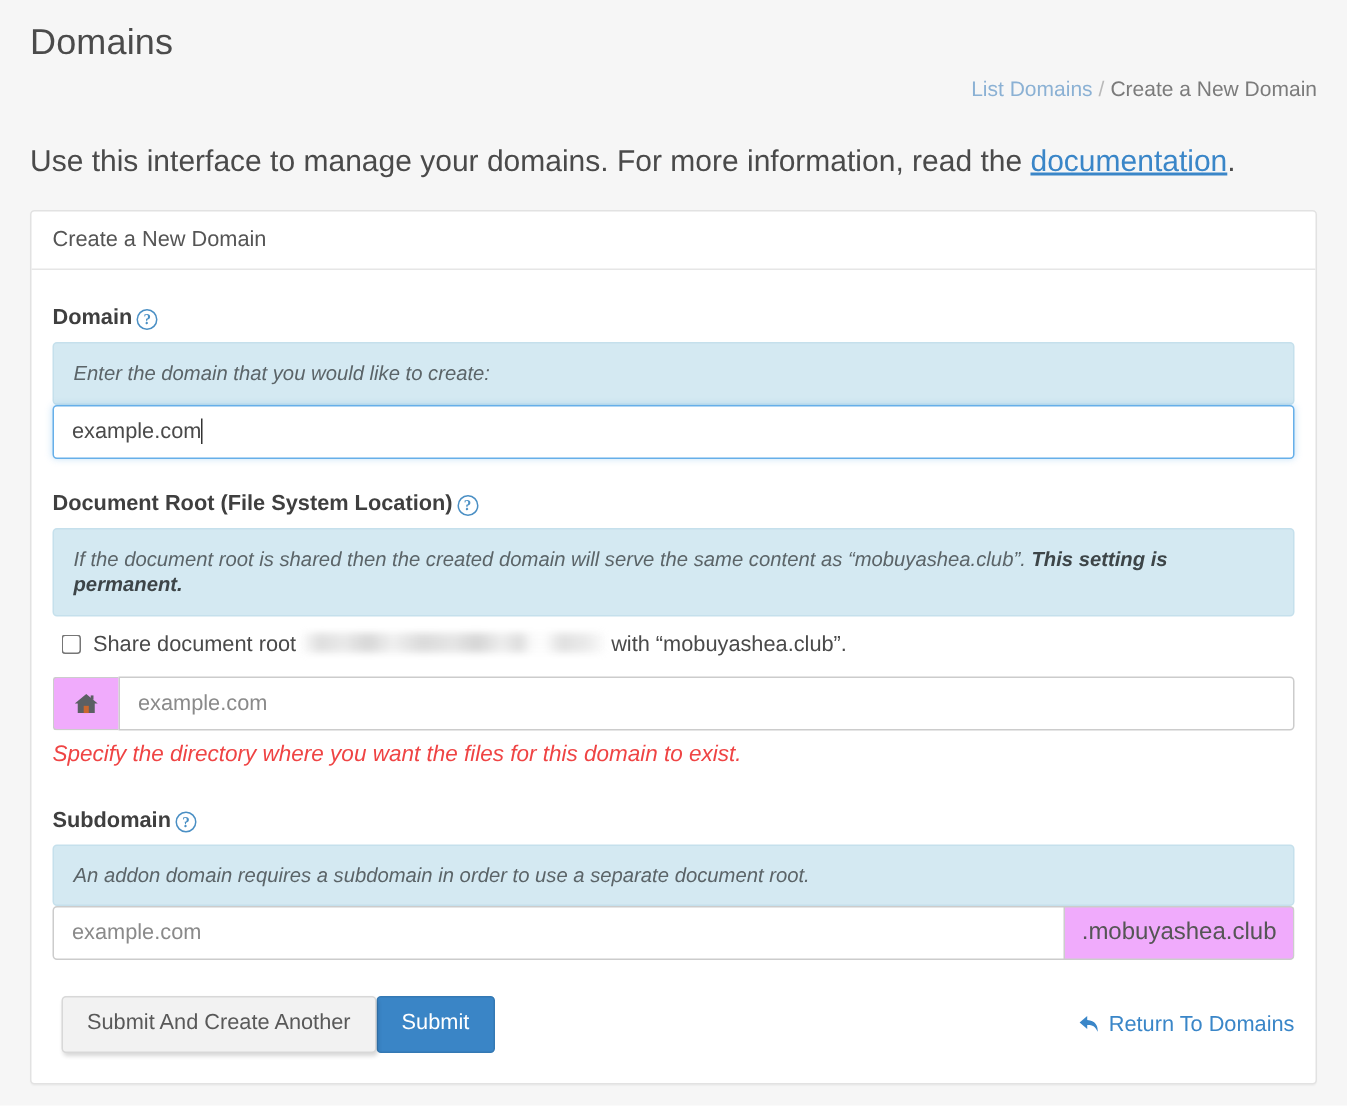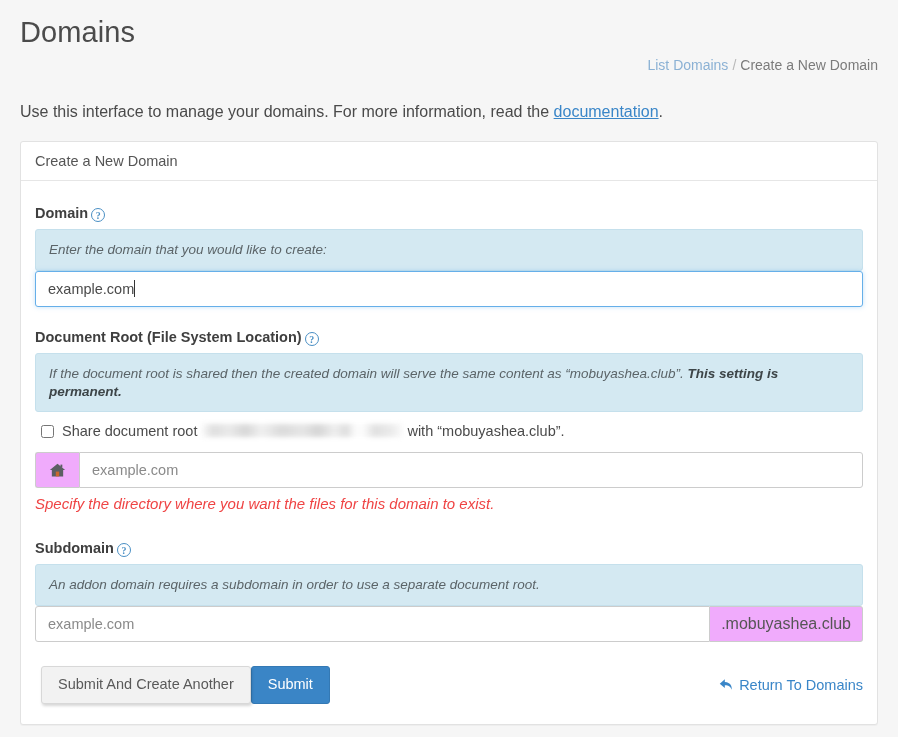--- a/index.html
+++ b/index.html
@@ -13,21 +13,21 @@
     background: #f6f6f6;
     font-family: "Liberation Sans", sans-serif;
     font-size: 14px;
     color: #4a4a4a;
     overflow: hidden;
   }
 
   .page { padding: 0 20px; }
 
   .page-title {
-    font-size: 29px;
+    font-size: 24px;
     font-weight: 300;
     color: #4b4b4b;
     margin: 0;
     padding: 14px 0 4px 0;
     line-height: 1.25;
     letter-spacing: 0.1px;
   }
 
   .breadcrumb {
     font-size: 14px;
@@ -39,21 +39,21 @@
     color: #8bb1d4;
     text-decoration: none;
   }
   .breadcrumb .sep {
     color: #b9b9b9;
     padding: 0 4px;
   }
   .breadcrumb .current { color: #7b7b7b; }
 
   .intro {
-    font-size: 16px;
+    font-size: 20px;
     color: #4a4a4a;
     margin: 0;
     padding: 30px 0 20px 0;
   }
   .intro a {
     color: #3a86c8;
     text-decoration: underline;
   }
 
   .panel {

